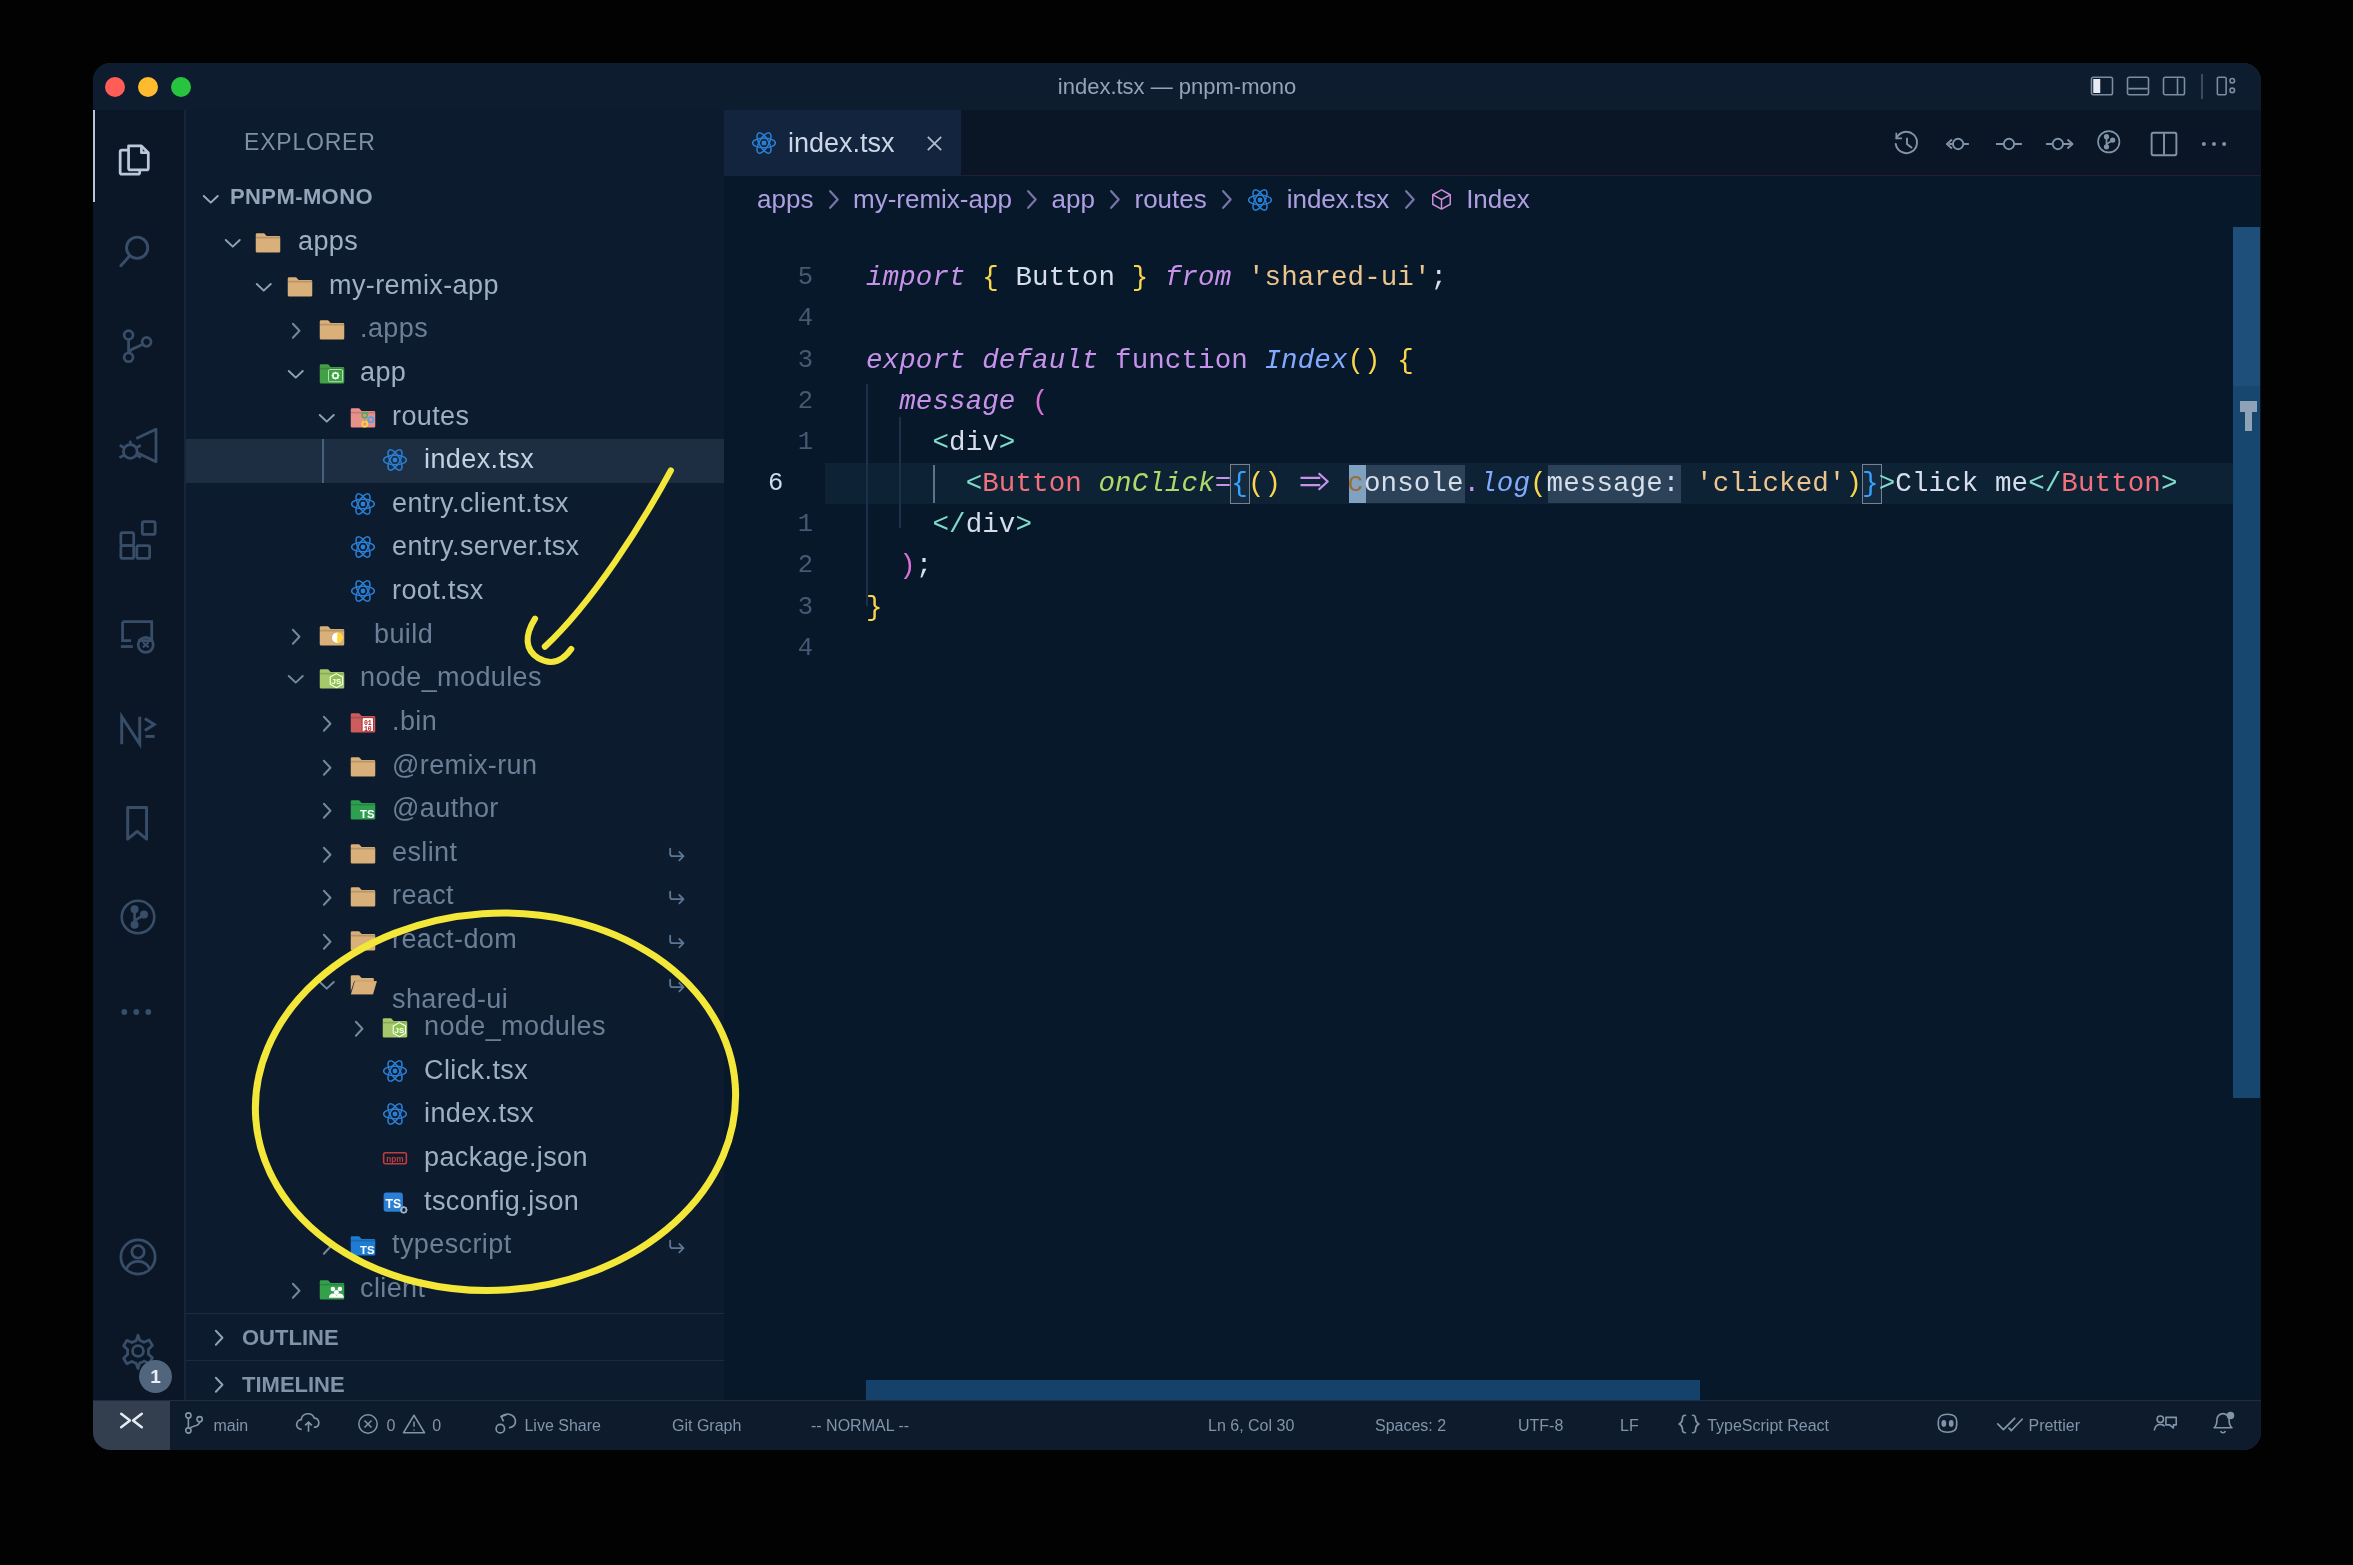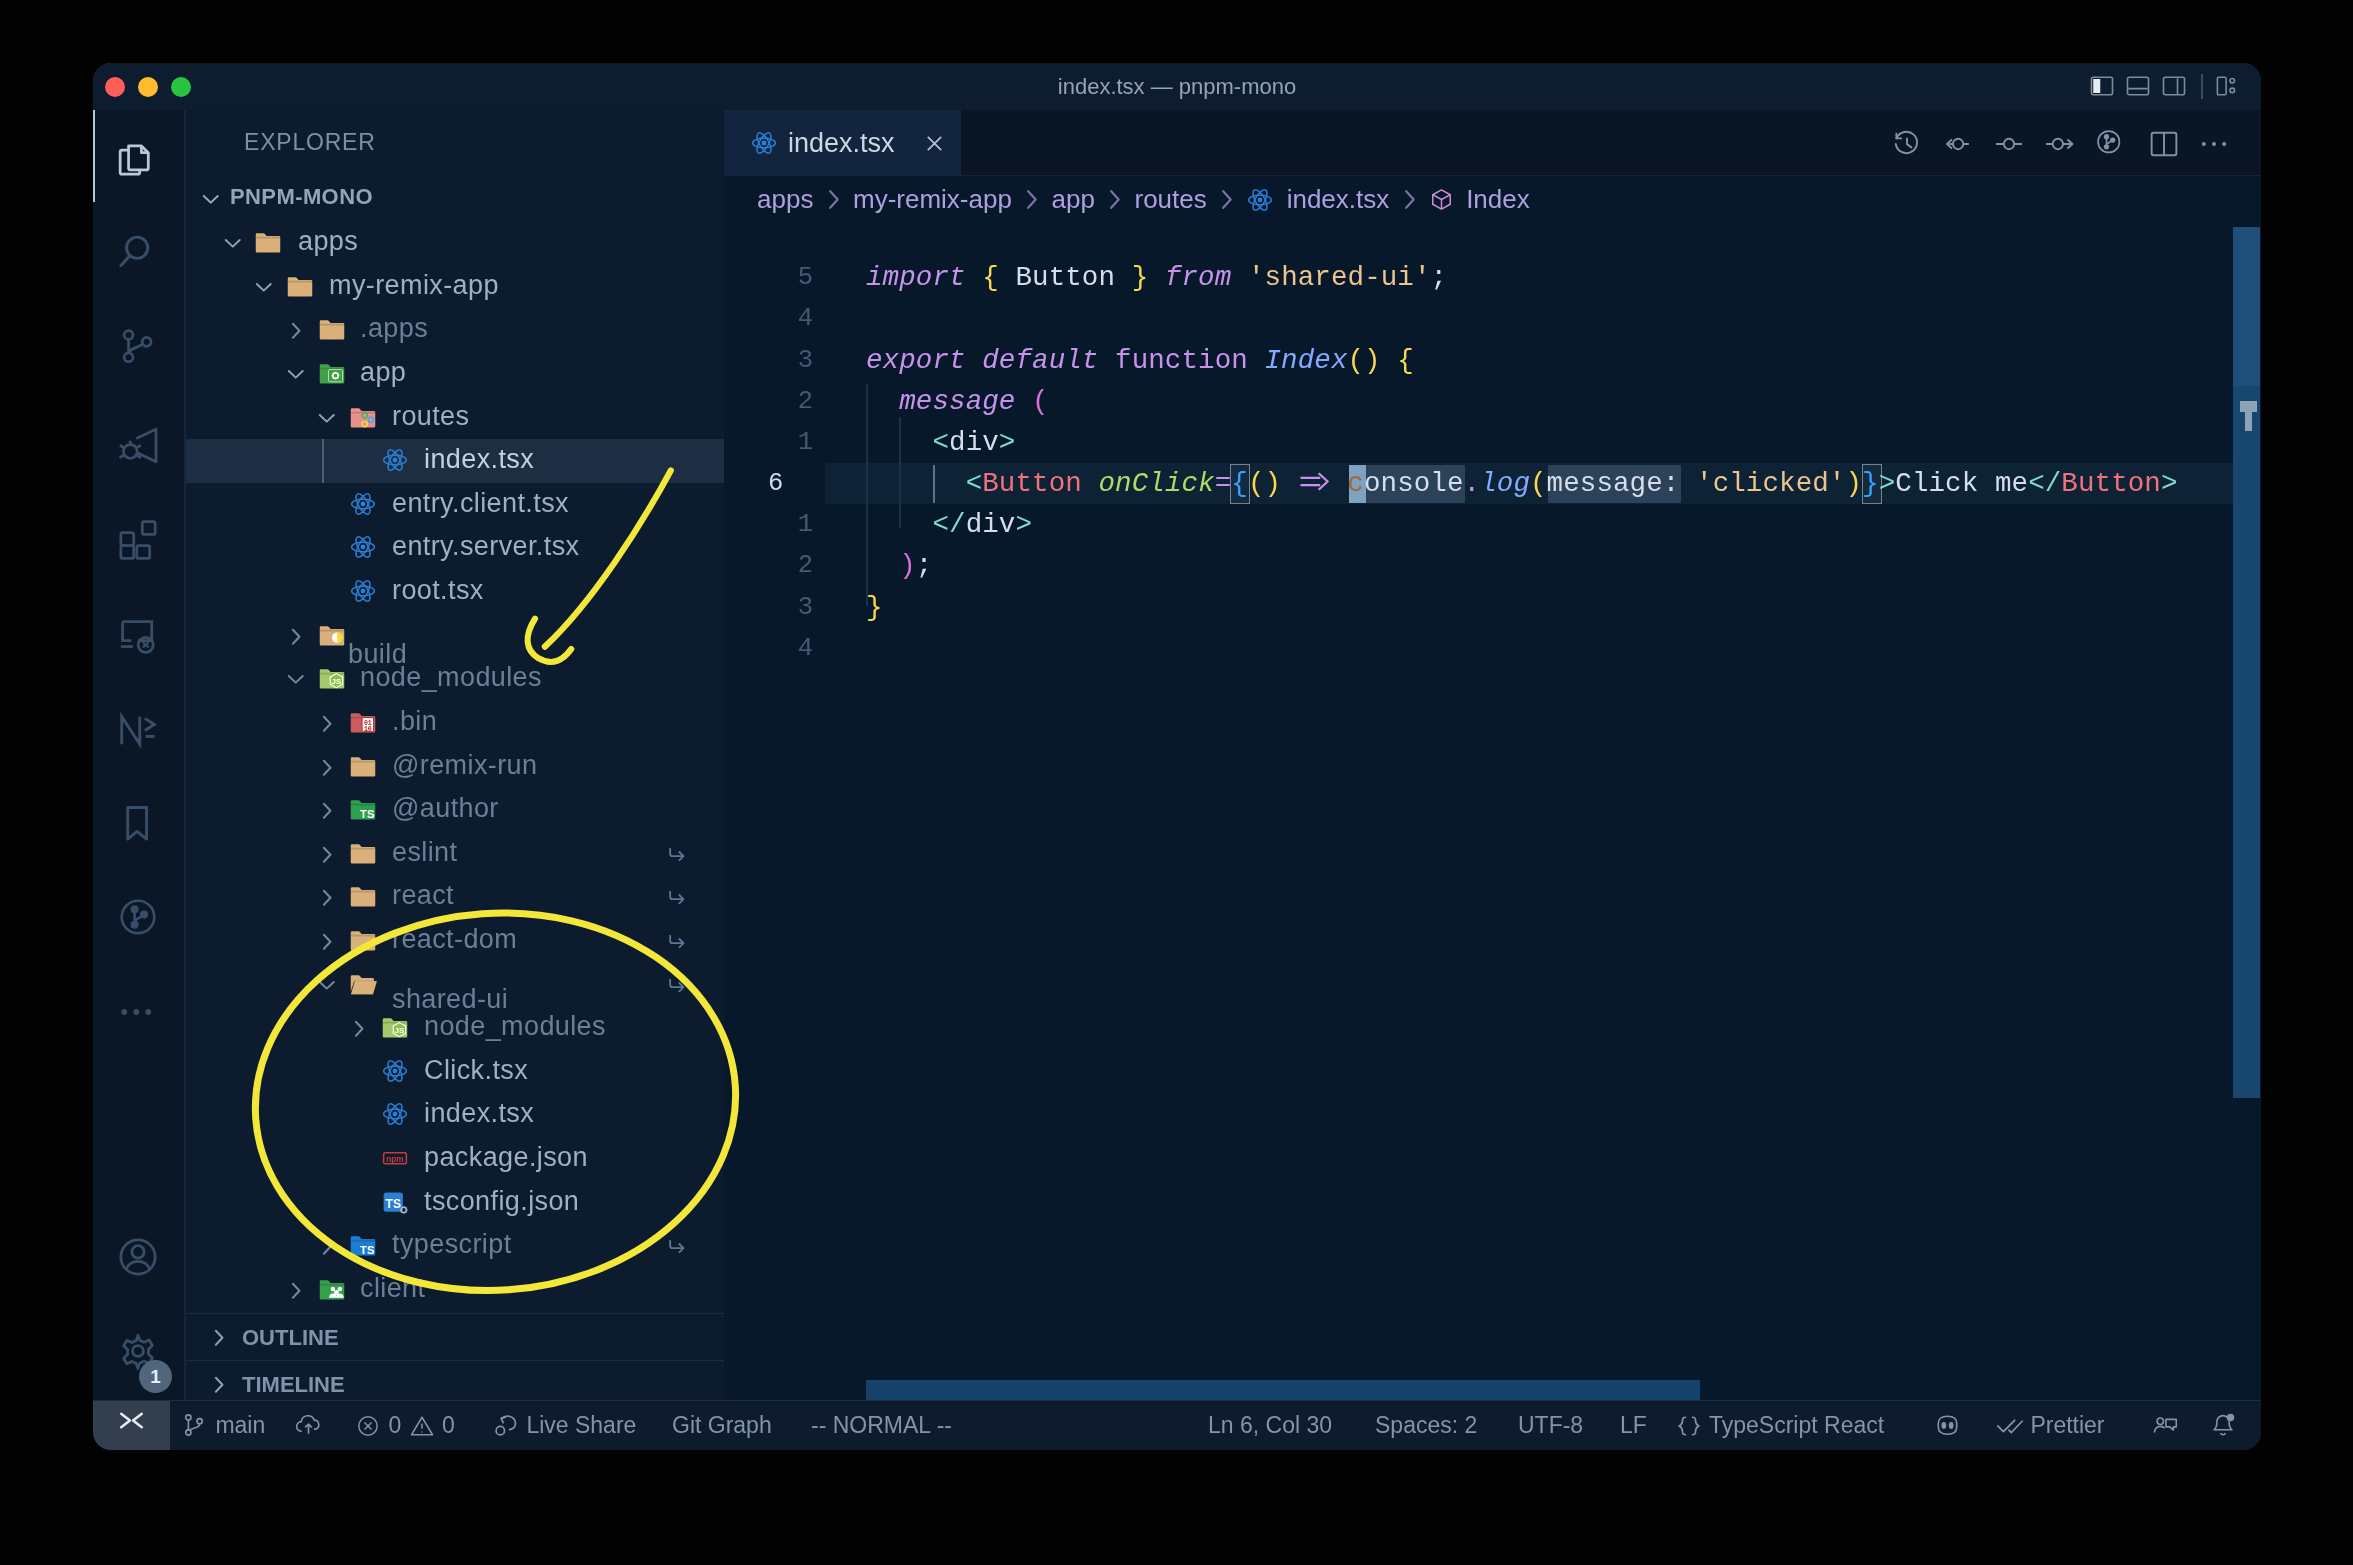--- a/index.html
+++ b/index.html
@@ -51,21 +51,21 @@
   .str { color:#ecc48d; }
   .w { color:#d6deeb; }
   .b1 { color:#fbd64c; }
   .b2 { color:#da70d6; }
   .b3 { color:#35a2ff; }
   .tag { color:#7fdbca; }
   .cmp { color:#f0717b; }
   .attr { color:#addb67; font-style:italic; }
   
   #statusbar { position:absolute; left:0; top:1337px; width:100%; height:50px; background:#0d1b2d; border-top:1.6px solid #1e2d44; }
-  .sitem { position:absolute; top:0; height:49px; line-height:49px; color:#8294a9; font-size:23px; white-space:nowrap; }
+  .sitem { position:absolute; top:0; height:49px; line-height:49px; color:#8294a9; font-size:16px; white-space:nowrap; }
   .sitem svg { vertical-align:middle; }
 </style>
 </head>
 <body>
 <div id="win">
 
   <div id="titlebar">
     <div class="tl" style="left:12.3px; background:#ff5d55;"></div>
     <div class="tl" style="left:45px; background:#febb2e;"></div>
     <div class="tl" style="left:78px; background:#27c53f;"></div>
@@ -350,21 +350,21 @@
               <path d="M12 7 l8 8.5 -8 8.5" fill="none" stroke="#7488a0" stroke-width="2.4" stroke-linecap="round" stroke-linejoin="round"></path>
             </svg></span>
           <span class="icon" style="left:132px;"><svg width="28" height="28" viewBox="0 0 32 32" style="">
               <g>
                 <path d="M2 7.5 a1.5 1.5 0 0 1 1.5 -1.5 h8 l3 3 h14 a1.5 1.5 0 0 1 1.5 1.5 v16 a1.5 1.5 0 0 1 -1.5 1.5 h-25 a1.5 1.5 0 0 1 -1.5 -1.5 Z" fill="#d9b079"></path>
 <path d="M2 10 h28 v2 h-28 Z" fill="rgba(0,0,0,0.15)"></path>
               </g>
               <circle cx="22" cy="19" r="6" fill="#fff"></circle>
               <path d="M22 13 a6 6 0 0 1 0 12 Z" fill="#fdd835"></path>
             </svg></span>
-          <span class="lbl dim" style="left:162px;margin-top:20px;">build</span>
+          <span class="lbl dim" style="left:188px;">build</span>
         </div>
 <div class="row" style="top:547px;">
           <span class="chev" style="left:97px;"><svg width="25.5" height="25.5" viewBox="0 0 31 31" style="">
               <path d="M7 11 l8.5 8 8.5-8" fill="none" stroke="#7488a0" stroke-width="2.4" stroke-linecap="round" stroke-linejoin="round"></path>
             </svg></span>
           <span class="icon" style="left:132px;"><svg width="28" height="28" viewBox="0 0 32 32" style="">
               <g>
                 <path d="M2 7.5 a1.5 1.5 0 0 1 1.5 -1.5 h8 l3 3 h14 a1.5 1.5 0 0 1 1.5 1.5 v16 a1.5 1.5 0 0 1 -1.5 1.5 h-25 a1.5 1.5 0 0 1 -1.5 -1.5 Z" fill="#a5c96a"></path>
 <path d="M2 10 h28 v2 h-28 Z" fill="rgba(0,0,0,0.15)"></path>
               </g>

